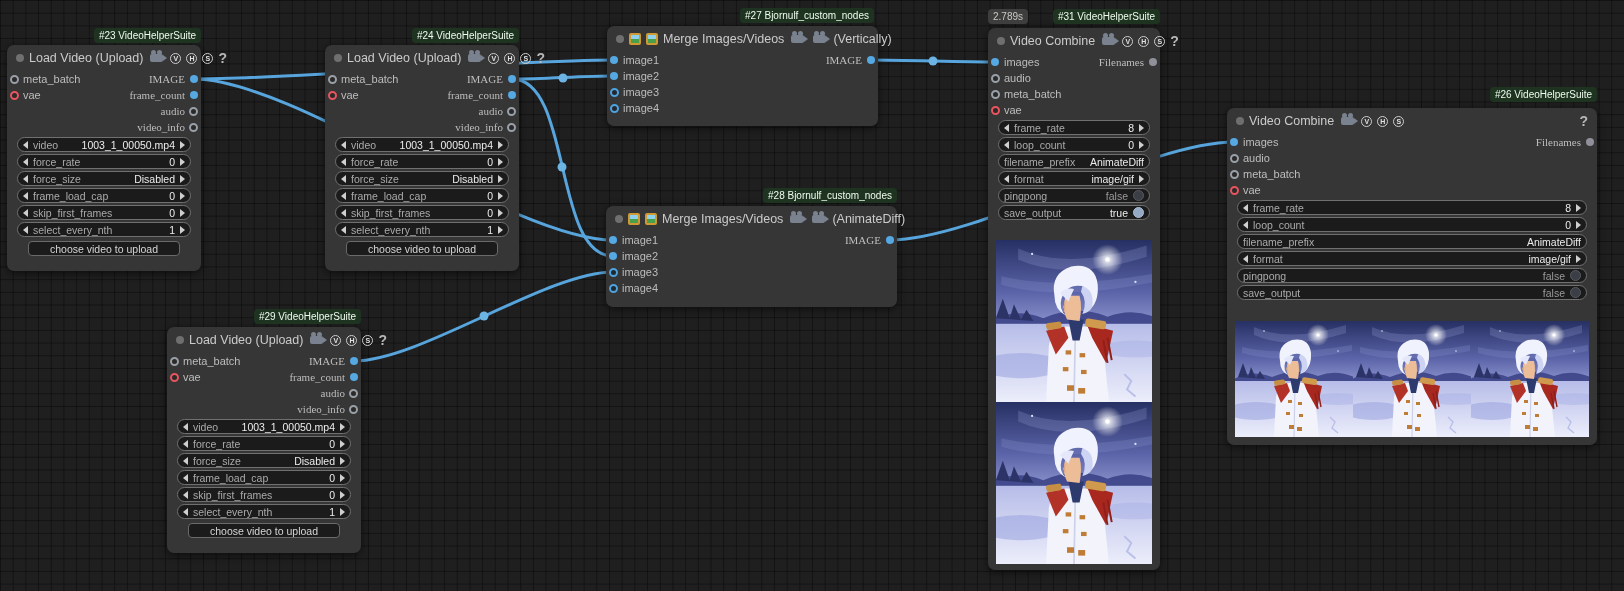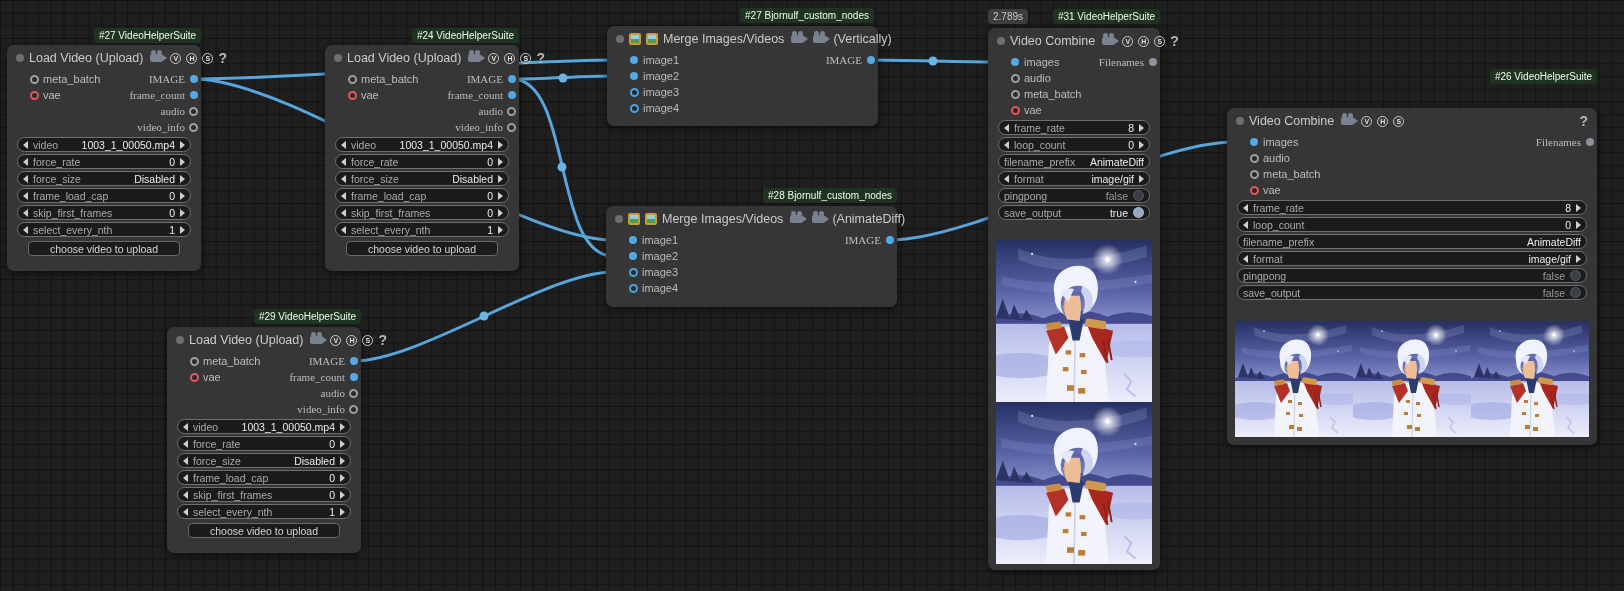--- a/index.html
+++ b/index.html
@@ -14,21 +14,21 @@
     font-family:"Liberation Sans", sans-serif;
   }
   svg.wires{position:absolute;left:0;top:0;z-index:1;}
   .node{
     position:absolute;z-index:2;background:#363636;border-radius:7px;
     box-shadow:0 2px 9px rgba(0,0,0,.6);color:#c4c4c4;
   }
   .titlebar{height:26px;display:flex;align-items:center;gap:5px;padding:0 9px;color:#cbcbcb;font-size:12.5px;white-space:nowrap;}
   .tdot{width:8px;height:8px;border-radius:50%;background:#6f6f6f;flex:none;}
   .help{margin-left:auto;color:#b8b8b8;font-size:14px;font-weight:bold;}
-  .rows{position:relative;padding-left:20px;}
+  .rows{position:relative;}
   .row{height:16px;display:flex;align-items:center;position:relative;padding:0 16px;font-size:11px;color:#bdbdbd;}
   .row .inlab{margin-right:auto;}
   .row .outlab{margin-left:auto;font-family:Liberation Serif, serif;}
   .dot{position:absolute;width:8px;height:8px;border-radius:50%;top:4px;}
   .dot.din{left:3px;} .dot.dout{right:3px;}
   .d-blue{background:#55a8e2;}
   .d-bluering{width:9px;height:9px;background:#23282e;border:2px solid #4da3e0;top:3.5px;}
   .d-grayring{width:9px;height:9px;background:#2a2a2a;border:2px solid #9aa0a8;top:3.5px;}
   .d-redring{width:9px;height:9px;background:#2a2a2a;border:2px solid #e8555e;top:3.5px;}
   .d-gray{background:#90909a;}
@@ -548,22 +548,22 @@
         </svg>
       <svg class="pv" width="118" height="116" viewBox="0 0 120 116" preserveAspectRatio="xMidYMid slice">
           <use href="#scene"></use>
         </svg>
       <svg class="pv" width="118" height="116" viewBox="0 0 120 116" preserveAspectRatio="xMidYMid slice">
           <use href="#scene"></use>
         </svg>
     </div>
   </div>
 
-  <div class="badge green" style="right:1423px;top:28px">#27 VideoHelperSuite</div>
+  <div class="badge green" style="right:1423px;top:28px">#23 VideoHelperSuite</div>
   <div class="badge green" style="right:1105px;top:28px">#24 VideoHelperSuite</div>
   <div class="badge green" style="right:750px;top:8px">#27 Bjornulf_custom_nodes</div>
   <div class="badge green" style="right:727px;top:188px">#28 Bjornulf_custom_nodes</div>
   <div class="badge green" style="right:1263px;top:309px">#29 VideoHelperSuite</div>
   <div class="badge gray" style="left:988px;top:9px">2.789s</div>
   <div class="badge green" style="right:464px;top:9px">#31 VideoHelperSuite</div>
-  <div class="badge green" style="right:27px;top:69px">#26 VideoHelperSuite</div>
+  <div class="badge green" style="right:27px;top:87px">#26 VideoHelperSuite</div>
 
 </div>
 
 </body></html>

